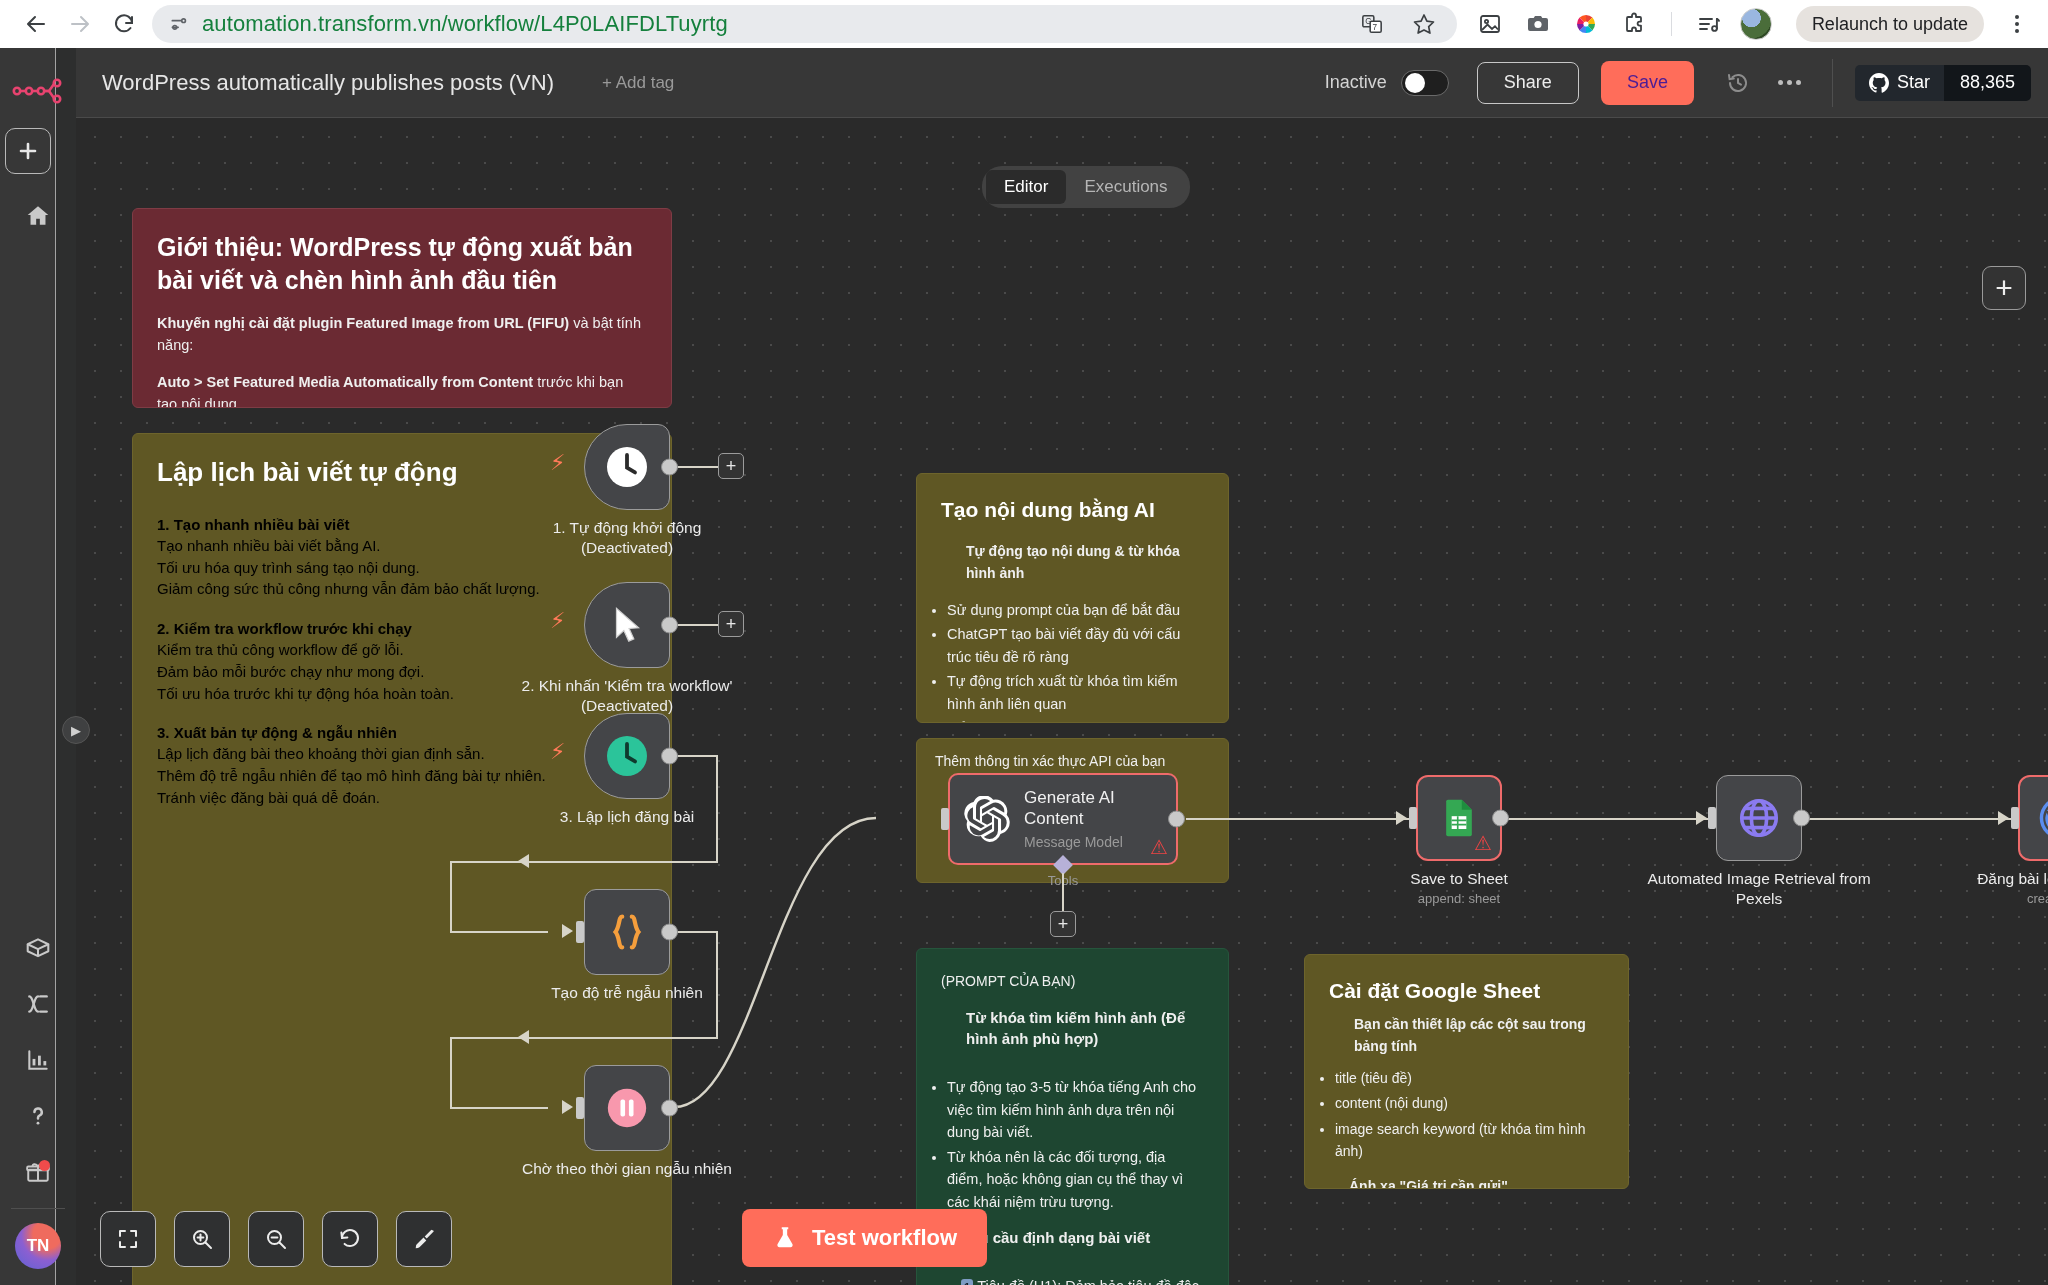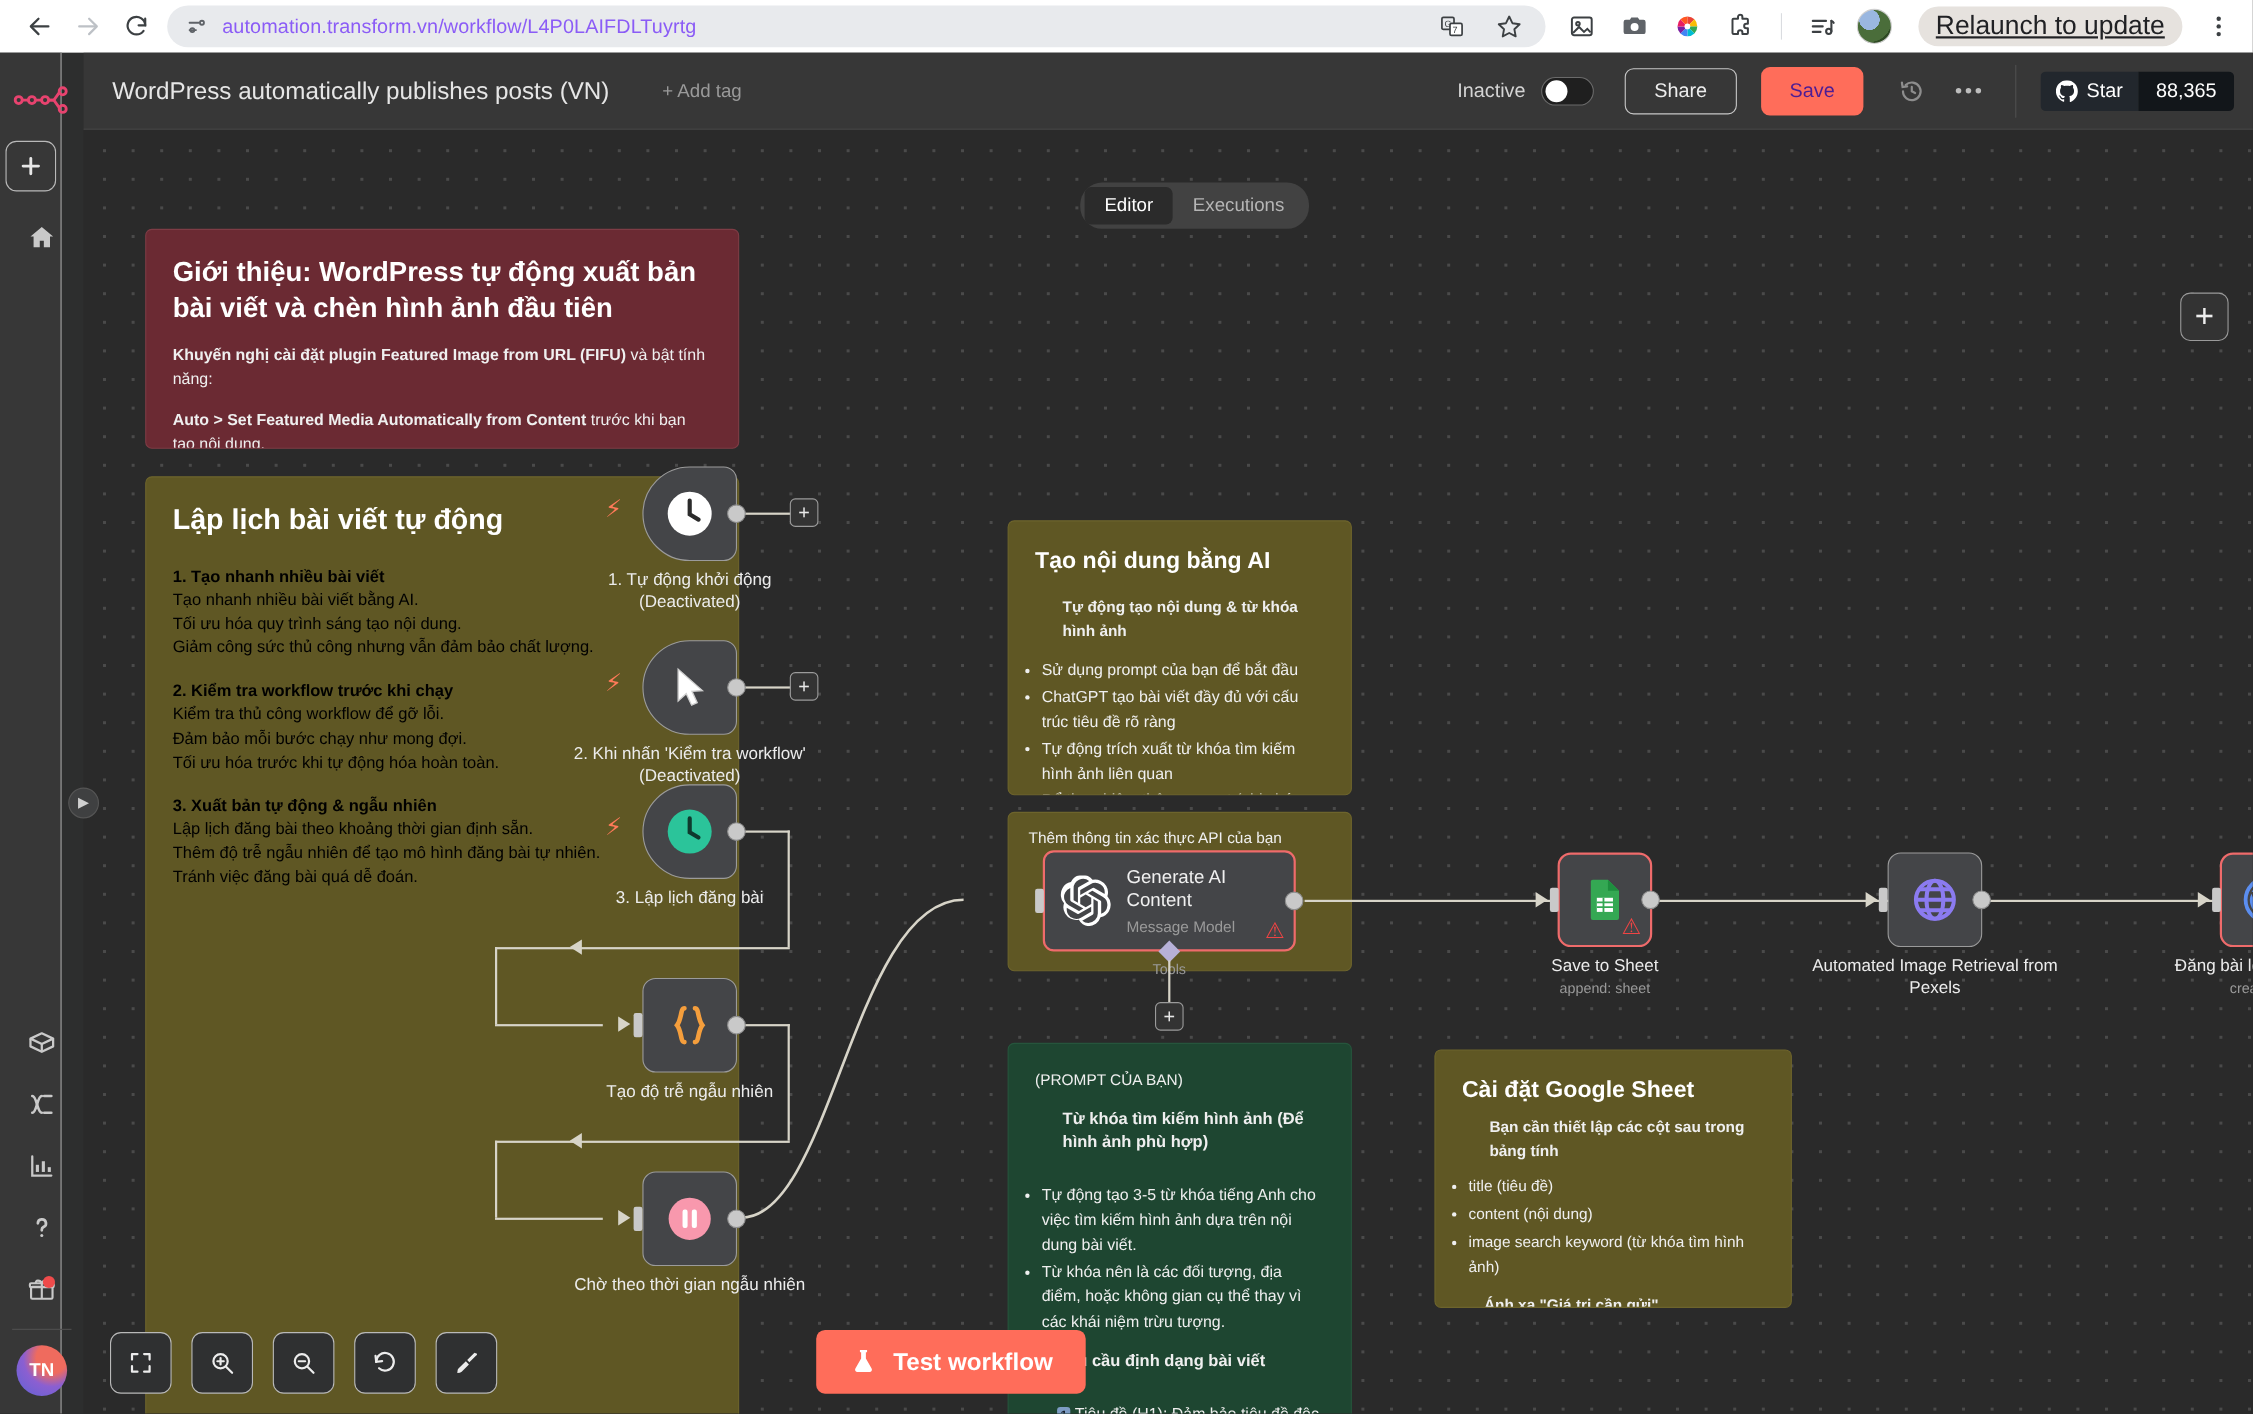--- a/index.html
+++ b/index.html
@@ -9,32 +9,32 @@
   
   #browser-bar { position:absolute; left:0; top:0; width:2048px; height:48px;
     background:#ffffff; display:flex; align-items:center; padding:0 14px; }
   .nav-btn { width:44px; height:44px; display:flex; align-items:center; justify-content:center;
     color:#3c4043; flex:0 0 auto; }
   .nav-btn svg { display:block; }
   #omnibox { flex:1 1 auto; height:38px; margin:0 10px 0 6px; background:#e8eaed;
     border-radius:20px; display:flex; align-items:center; padding:0 16px; }
   #omnibox .lockglyph { width:22px; height:22px; flex:0 0 auto; margin-right:12px;
     display:flex; align-items:center; justify-content:center; }
-  #url-text { font-size:18px; color:#8b5cf6; white-space:nowrap; letter-spacing:.1px; }
+  #url-text { font-size:22px; color:#15803d; white-space:nowrap; letter-spacing:.1px; }
   #omnibox .right-ic { display:flex; align-items:center; gap:18px; margin-left:auto; }
   .toolbar-ic { width:34px; height:34px; display:flex; align-items:center; justify-content:center;
     flex:0 0 auto; color:#3c4043; }
   #ext-group { display:flex; align-items:center; gap:14px; padding-left:6px; }
   .vsep { width:1px; height:24px; background:#dadce0; margin:0 6px; }
   #avatar-img { width:32px; height:32px; border-radius:50%; flex:0 0 auto;
     background:radial-gradient(circle at 35% 30%, #9ab7e0 0 32%, #4a6d3a 33% 70%, #2f4a24 71% 100%);
     border:1px solid #cfcfcf; }
   #relaunch-btn { height:36px; border-radius:18px; background:#e6e2de; color:#202124;
-    font-size:24px; display:flex; align-items:center; padding:0 16px; white-space:nowrap;
-    margin-left:10px;text-decoration:underline; }
+    font-size:18px; display:flex; align-items:center; padding:0 16px; white-space:nowrap;
+    margin-left:10px; }
   #kebab { width:34px; height:34px; display:flex; flex-direction:column; align-items:center;
     justify-content:center; gap:3px; margin-left:2px;}
   #kebab i { width:4px; height:4px; background:#3c4043; border-radius:50%; display:block;}
 
   
   #app { position:absolute; left:0; top:48px; width:2048px; height:1237px; background:#2d2e2e; }
 
   
   #rail { position:absolute; left:0; top:0; width:56px; height:1237px; background:#373737;
     border-right:1px solid #a3a3a3; }

